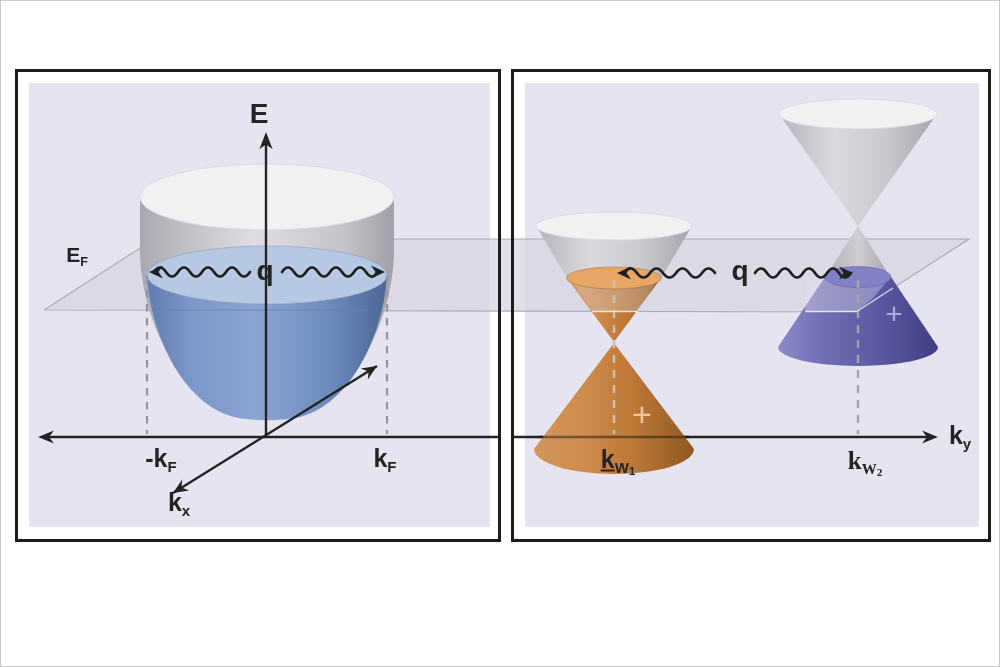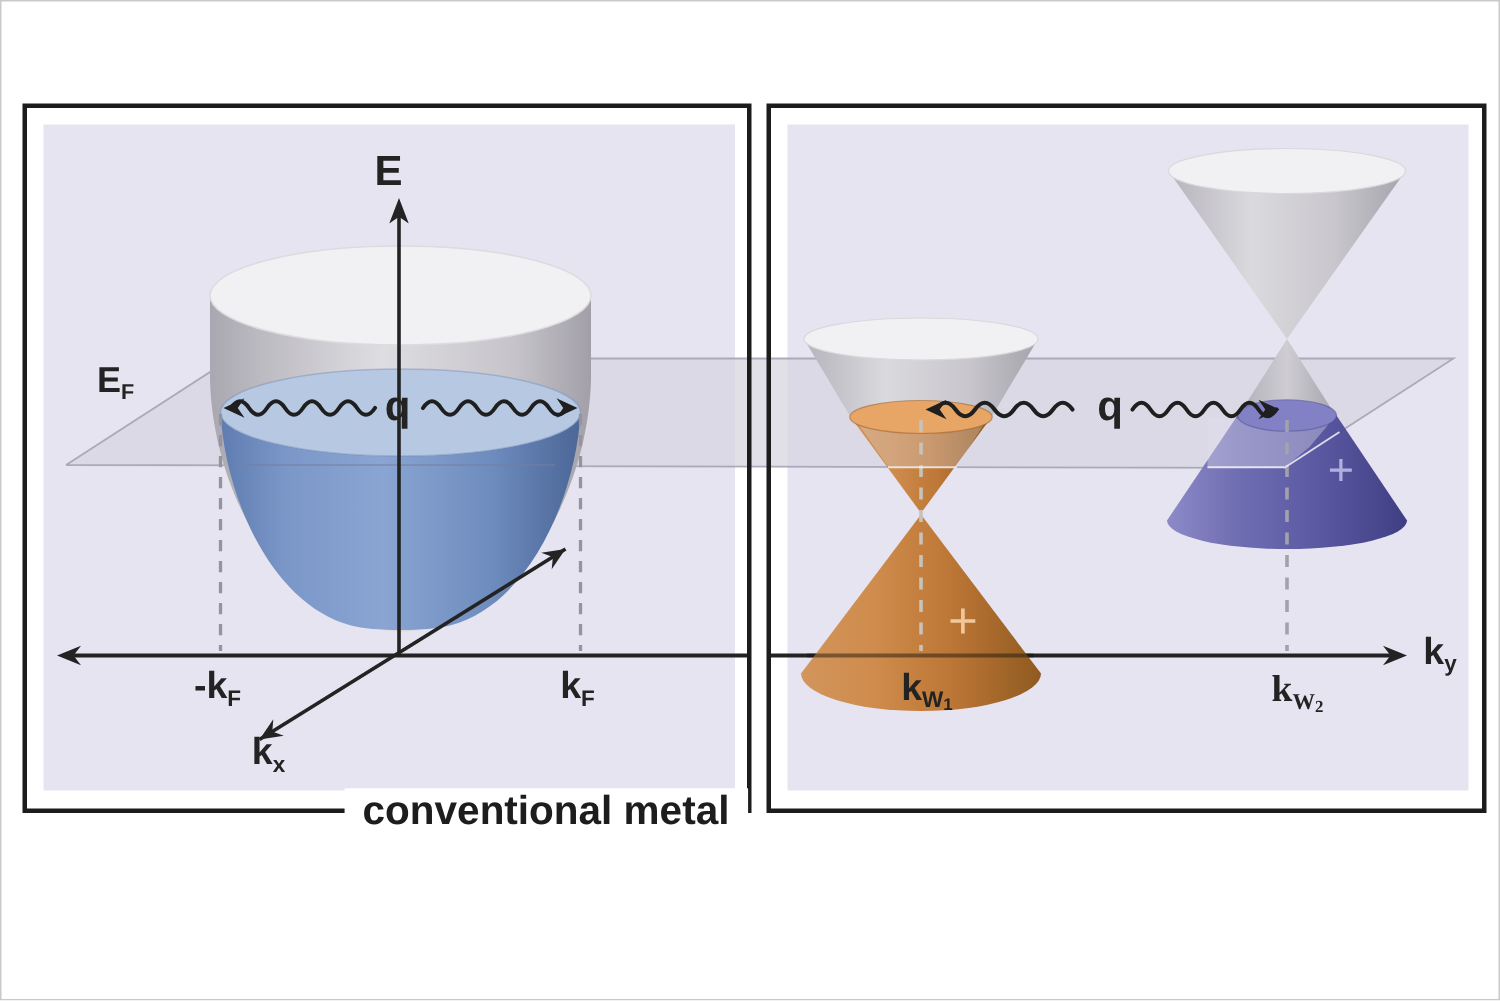--- a/index.html
+++ b/index.html
@@ -10,21 +10,21 @@
   }
   .fig{position:absolute; left:0; top:0;}
   .lbl{
     position:absolute; transform:translate(-50%,-50%);
     white-space:nowrap; color:#232323; font-weight:600; line-height:1;
   }
   .lbl .sub{font-size:0.60em; position:relative; top:0.33em;}
   .lbl .sub2{font-size:0.45em; position:relative; top:0.62em;}
   .axis-lbl{font-size:25px;}
   .e-lbl{font-size:28px;}
-  .ef-lbl{font-size:24px;}
+  .ef-lbl{font-size:21px;}
   .q-lbl{font-size:28px;}
   .plus1{font-size:34px; font-weight:500; color:#f0c79c;}
   .plus2{font-size:30px; font-weight:500; color:#b0afe0;}
   .caption{
     font-size:27px; font-weight:600; color:#1d1d1d;
     background:#ffffff; padding:2px 12px;
   }
 </style>
 </head>
 <body>
@@ -156,54 +156,51 @@
 </div>
 
 <div class="lbl ef-lbl" style="left:76px; top:253px;">
   <span>E</span><span class="sub">F</span>
 </div>
 
 <div class="lbl q-lbl" style="left:264px; top:270px;">
   <span>q</span>
 </div>
 
-<div class="lbl axis-lbl" style="left:144px; top:457px;text-align:center;">
+<div class="lbl axis-lbl" style="left:160px; top:457px;text-align:center;">
   <span>-k</span><span class="sub">F</span>
 </div>
 
 <div class="lbl axis-lbl" style="left:384px; top:457px;">
   <span>k</span><span class="sub">F</span>
 </div>
 
 <div class="lbl axis-lbl" style="left:150px; top:501px;margin-left:28px;">
   <span>k</span><span class="sub">x</span>
 </div>
 
 <div class="lbl q-lbl" style="left:739px; top:270px;">
   <span>q</span>
 </div>
 
 <div class="lbl axis-lbl" style="left:959px; top:434px;">
   <span>k</span><span class="sub">y</span>
 </div>
 
-<div class="lbl axis-lbl" style="left:617px; top:458px;">
+<div class="lbl axis-lbl" style="left:617px; top:458px;text-decoration:underline;">
   <span>k</span><span class="sub">W</span><span class="sub2">1</span>
 </div>
 
 <div class="lbl axis-lbl" style="left:864px; top:459px;font-family:Liberation Serif, serif;">
   <span>k</span><span class="sub">W</span><span class="sub2">2</span>
 </div>
 
 <div class="lbl plus1" style="left:641px; top:413px;">
   <span>+</span>
 </div>
 
 <div class="lbl plus2" style="left:893px; top:313px;">
   <span>+</span>
 </div>
 
-<div class="lbl caption" style="left:363px; top:540px;">
-  <span>conventional metal</span>
-</div>
 
 
 </div>
 
 </body></html>

